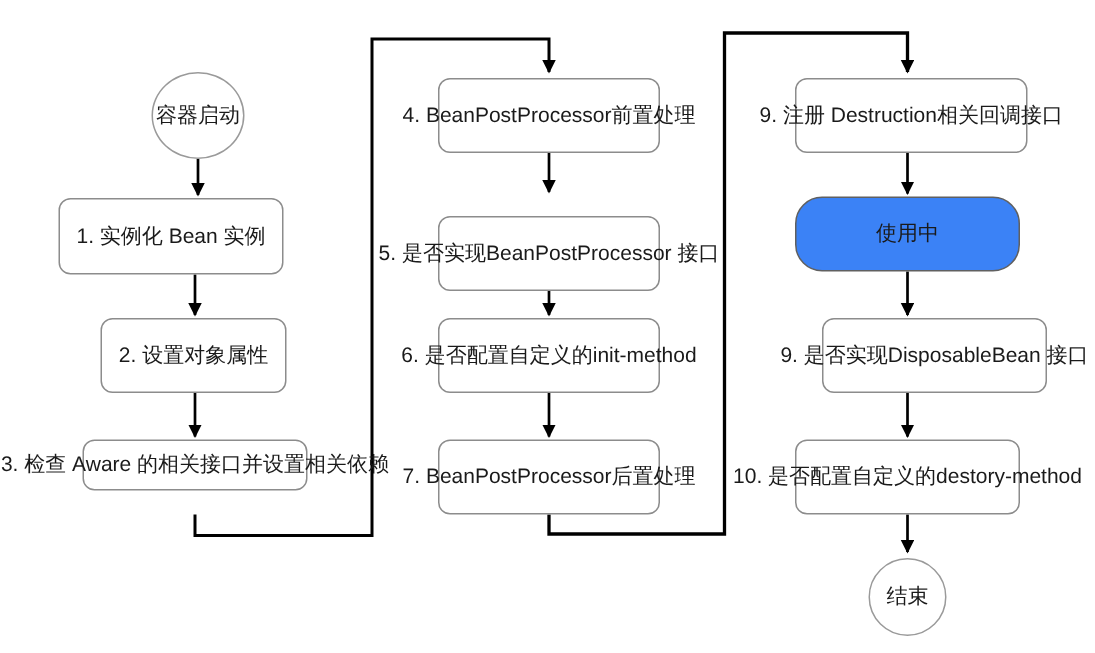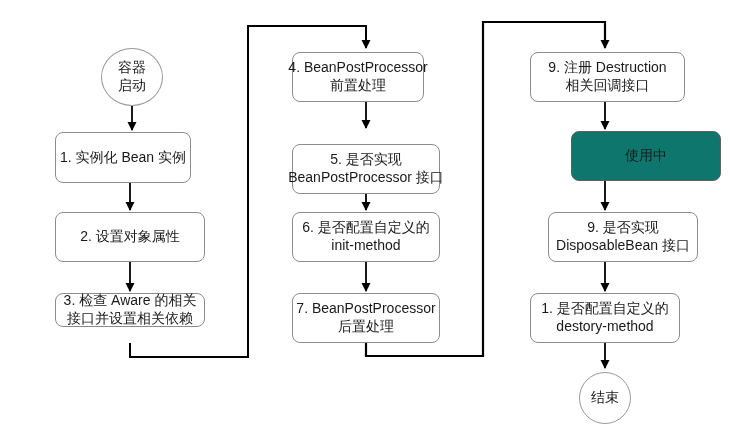--- a/index.html
+++ b/index.html
@@ -6,36 +6,35 @@
   .canvas {
     position:relative;
     width:730px; height:435px;
     background:#ffffff;
     font-family:"Liberation Sans", sans-serif;
     overflow:hidden;
   }
   .wires { position:absolute; left:0; top:0; z-index:0; }
   .node {
     position:absolute;
-    display:flex; flex-direction:column;
+    display:flex; flex-direction:row;
     align-items:center; justify-content:center;
     font-size:14px; color:#1a1a1a; line-height:1.28;
     box-sizing:border-box;
     z-index:1;
   }
   .box {
     background:#ffffff;
     border:1.4px solid #8c8c8c;
     border-radius:8px;
   }
   .box.shaded {
-    background:#0f766e;
+    background:#3b82f6;
     border-color:#606060;
-    border-radius:8px;
-    margin-left:41px;
+    border-radius:18px;
   }
   .circle {
     background:#ffffff;
     border:1.2px solid #9a9a9a;
     border-radius:50%;
   }
   .node span { display:block; white-space:nowrap; }
 </style>
 </head>
 <body>
@@ -63,34 +62,34 @@
     <path d="M130,343 V357 H248 V26 H366 V48" stroke="#000" stroke-width="2" fill="none" marker-end="url(#ah)"></path>
 
     <path d="M366,343 V356 H483 V22 H605 V48" stroke="#000" stroke-width="2.2" fill="none" marker-end="url(#ah)"></path>
   </svg>
 
   <div class="node circle" style="left:101px;top:48px;width:62px;height:58px">
     <span>容器</span>
     <span>启动</span>
   </div>
 
-  <div class="node box" style="left:55px;top:132px;width:136px;height:51px">
+  <div class="node box" style="left:39px;top:132px;width:150px;height:51px">
     <span>1. 实例化 Bean 实例</span>
   </div>
 
-  <div class="node box" style="left:55px;top:212px;width:150px;height:50px">
+  <div class="node box" style="left:67px;top:212px;width:124px;height:50px">
     <span>2. 设置对象属性</span>
   </div>
 
   <div class="node box" style="left:55px;top:293px;width:150px;height:34px">
     <span>3. 检查 Aware 的相关</span>
     <span>接口并设置相关依赖</span>
   </div>
 
-  <div class="node box" style="left:292px;top:52px;width:132px;height:50px">
+  <div class="node box" style="left:292px;top:52px;width:148px;height:50px">
     <span>4. BeanPostProcessor</span>
     <span>前置处理</span>
   </div>
 
   <div class="node box" style="left:292px;top:144px;width:148px;height:50px">
     <span>5. 是否实现</span>
     <span>BeanPostProcessor 接口</span>
   </div>
 
   <div class="node box" style="left:292px;top:212px;width:148px;height:50px">
@@ -111,21 +110,21 @@
   <div class="node box shaded" style="left:530px;top:131px;width:150px;height:50px">
     <span>使用中</span>
   </div>
 
   <div class="node box" style="left:548px;top:212px;width:150px;height:50px">
     <span>9. 是否实现</span>
     <span>DisposableBean 接口</span>
   </div>
 
   <div class="node box" style="left:530px;top:293px;width:150px;height:50px">
-    <span>1. 是否配置自定义的</span>
+    <span>10. 是否配置自定义的</span>
     <span>destory-method</span>
   </div>
 
   <div class="node circle" style="left:579px;top:372px;width:52px;height:52px">
     <span>结束</span>
   </div>
 
 </div>
 
 </body></html>

